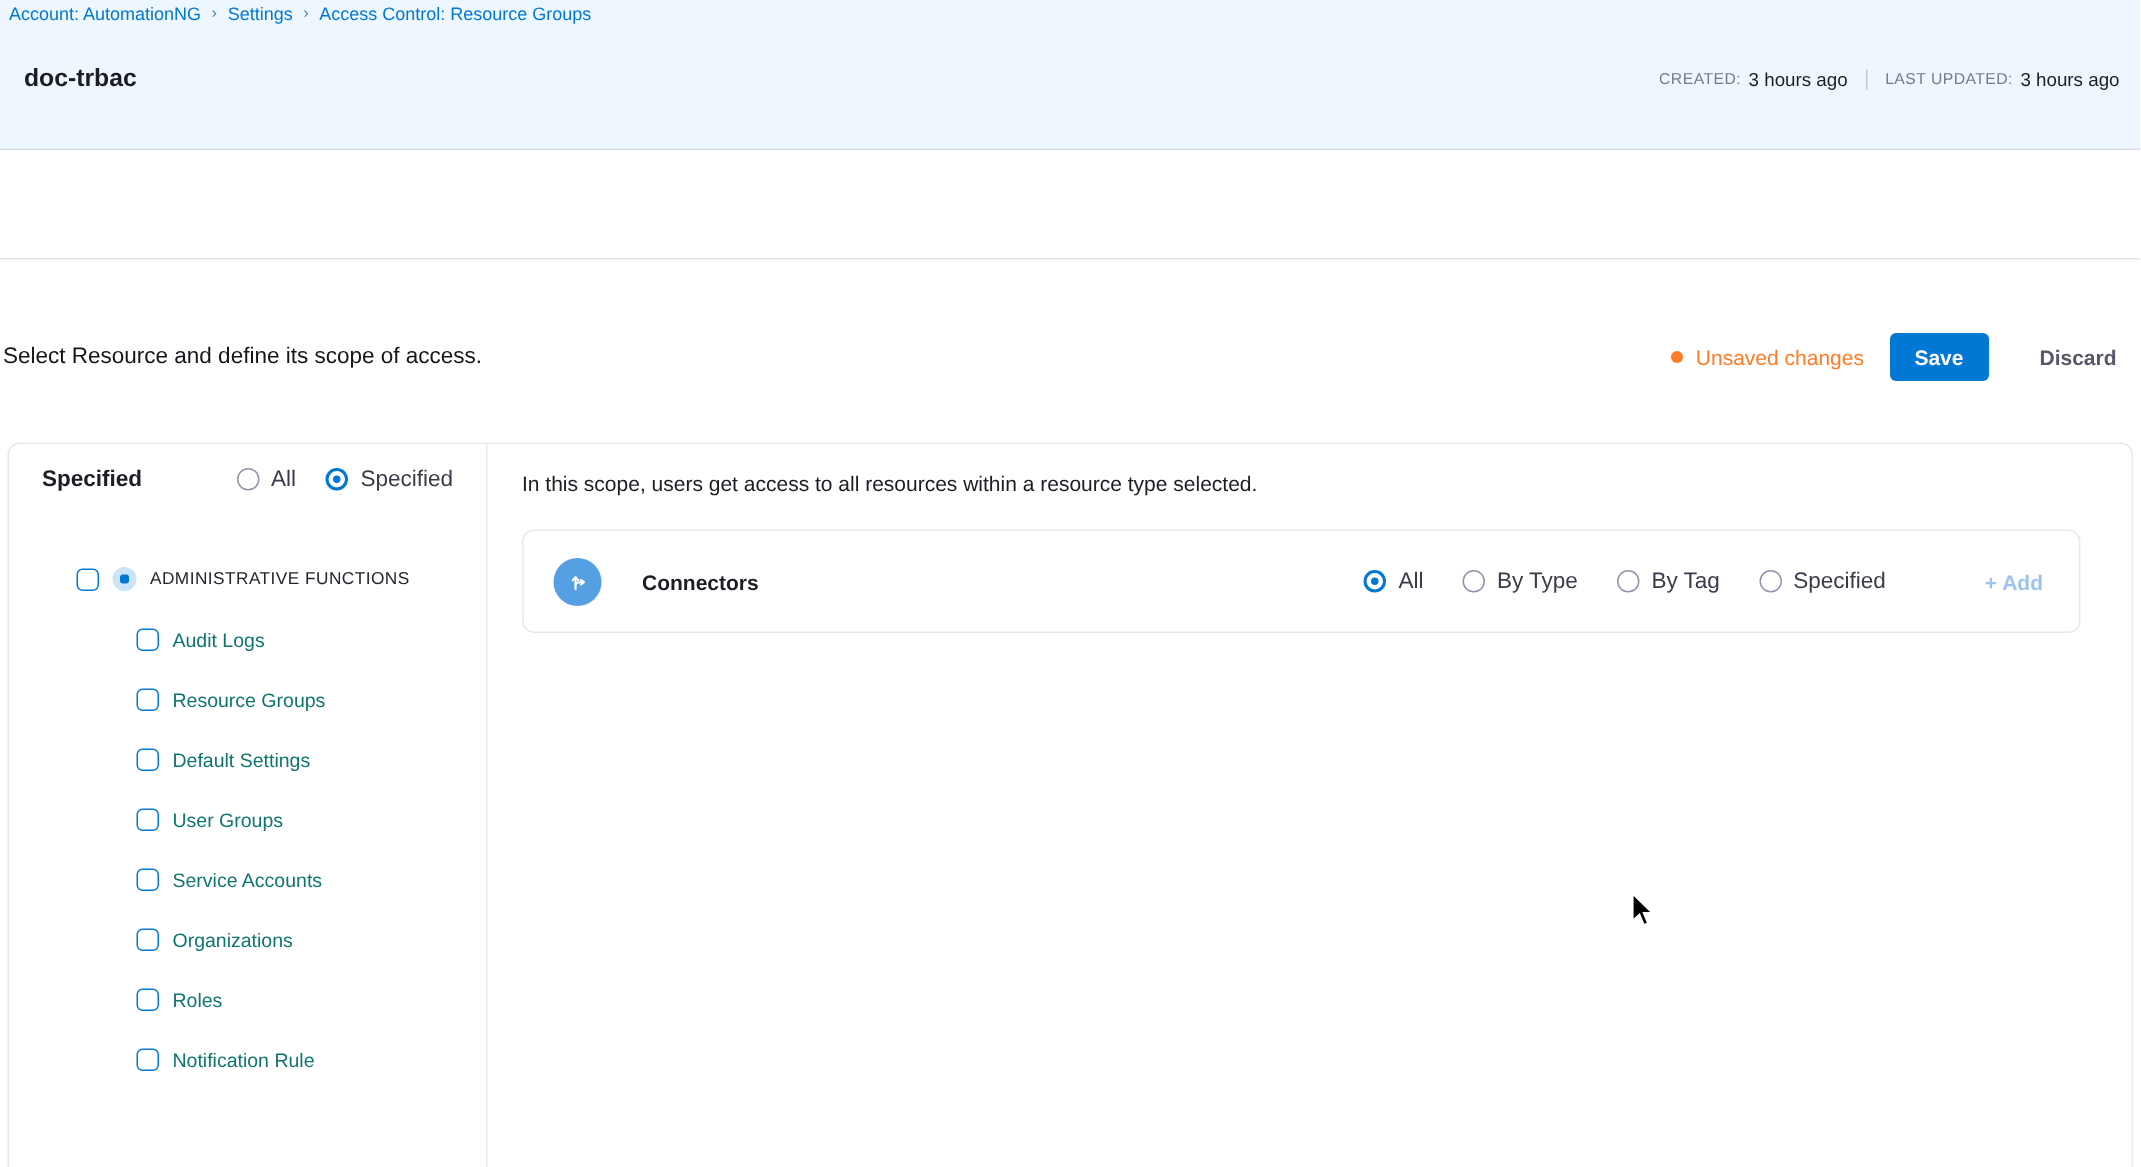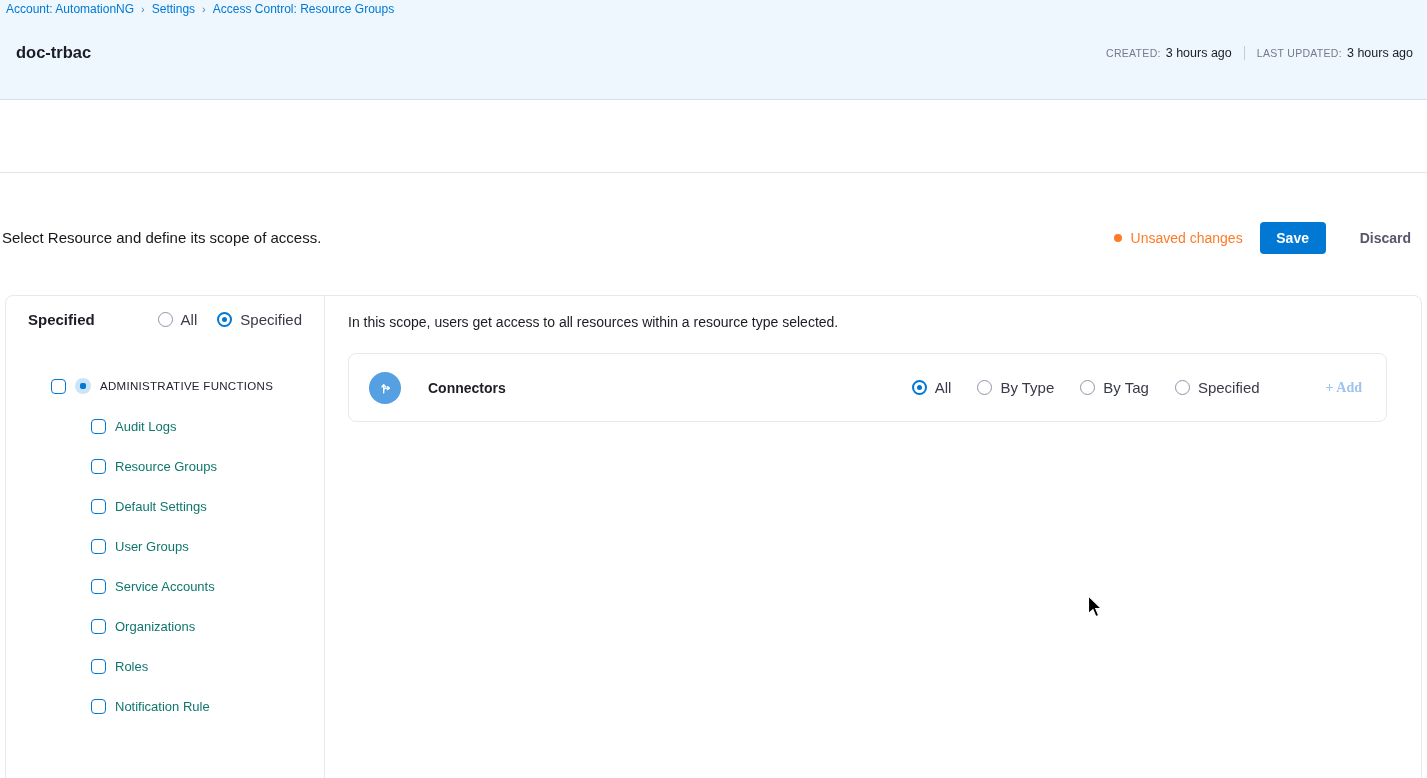--- a/index.html
+++ b/index.html
@@ -69,21 +69,21 @@
   .res-item { height:40px; display:flex; align-items:center; cursor:pointer; }
   .res-item-label { margin-left:9px; font-size:13px; color:#0f766e; }
 
   .scope-desc { position:absolute; top:18px; left:23px; font-size:14px; color:#1b1c24; }
   .connector-card { position:absolute; top:57px; left:23px; right:34px; height:69px; background:#fff;
     border:1px solid #e7e8ef; border-radius:8px; display:flex; align-items:center; padding:0 24px 0 20px; }
   .connector-icon { width:32px; height:32px; border-radius:50%; background:#55a0e2; flex:none;
     display:flex; align-items:center; justify-content:center; }
   .connector-name { margin-left:27px; font-size:14px; font-weight:700; color:#1c1d26; }
   .access-group { margin-left:auto; display:flex; align-items:center; gap:26px; }
-  .add-link { margin-left:40px; font-size:14px; font-weight:700; color:#9dc3ee; cursor:default;font-family:Liberation Serif, serif; }
+  .add-link { margin-left:40px; font-size:14px; font-weight:700; color:#9dc3ee; cursor:default; }
 
   .cursor { position:absolute; left:1087px; top:595px; width:17px; height:24px; pointer-events:none; }
 </style>
 </head>
 <body>
 
 <div class="page">
 
   <div class="header">
     <div class="breadcrumb">

